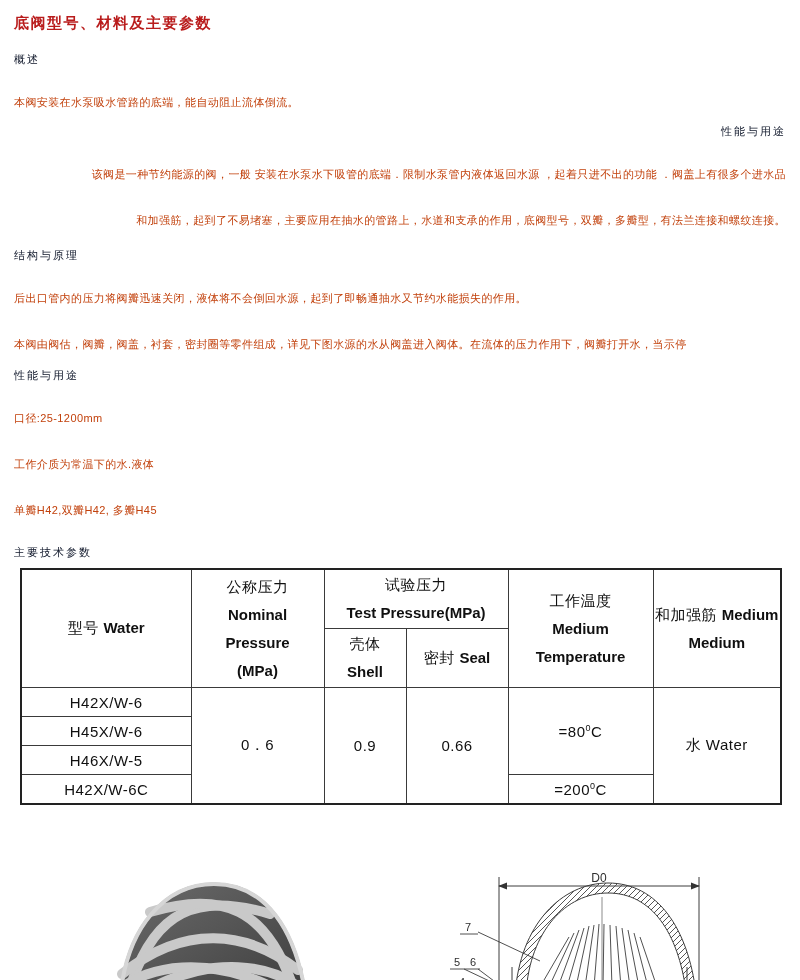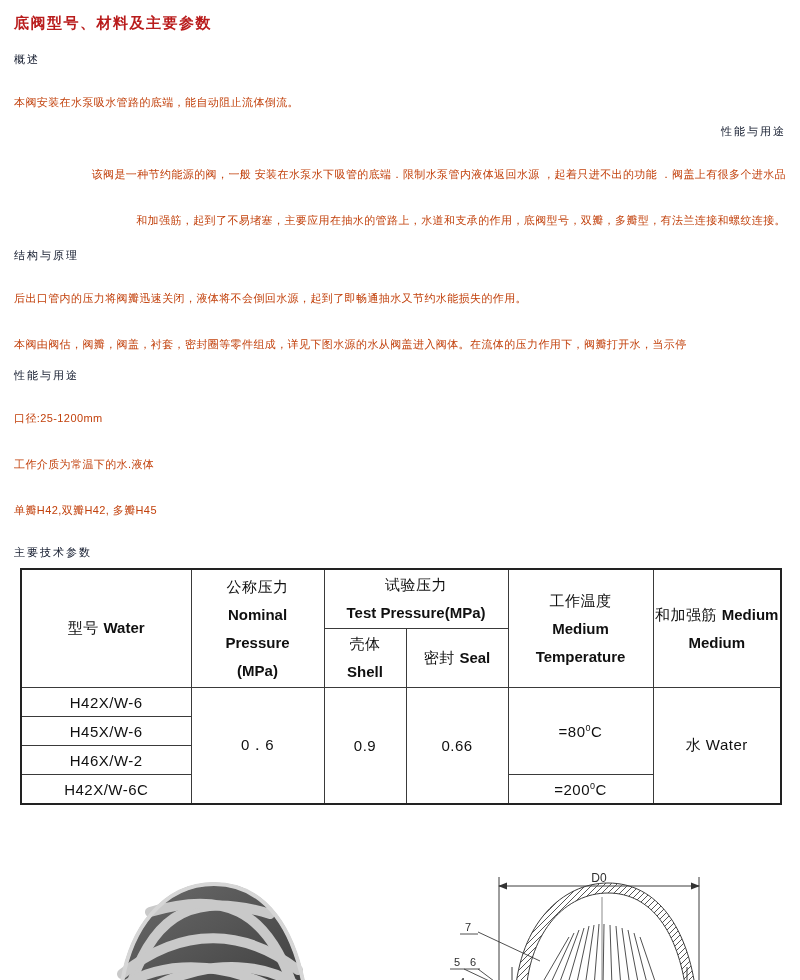--- a/index.html
+++ b/index.html
@@ -118,21 +118,21 @@
         <td rowspan="4">0.66</td>
         <td rowspan="3" class="temp">
           <span>=80</span><sup>0</sup><span>C</span>
         </td>
         <td rowspan="4">水 Water</td>
       </tr>
       <tr class="brow">
         <td>H45X/W-6</td>
       </tr>
       <tr class="brow">
-        <td>H46X/W-2</td>
+        <td>H46X/W-5</td>
       </tr>
       <tr class="brow">
         <td>H42X/W-6C</td>
         <td class="temp">
           <span>=200</span><sup>0</sup><span>C</span>
         </td>
       </tr>
     </tbody>
   </table>
 

